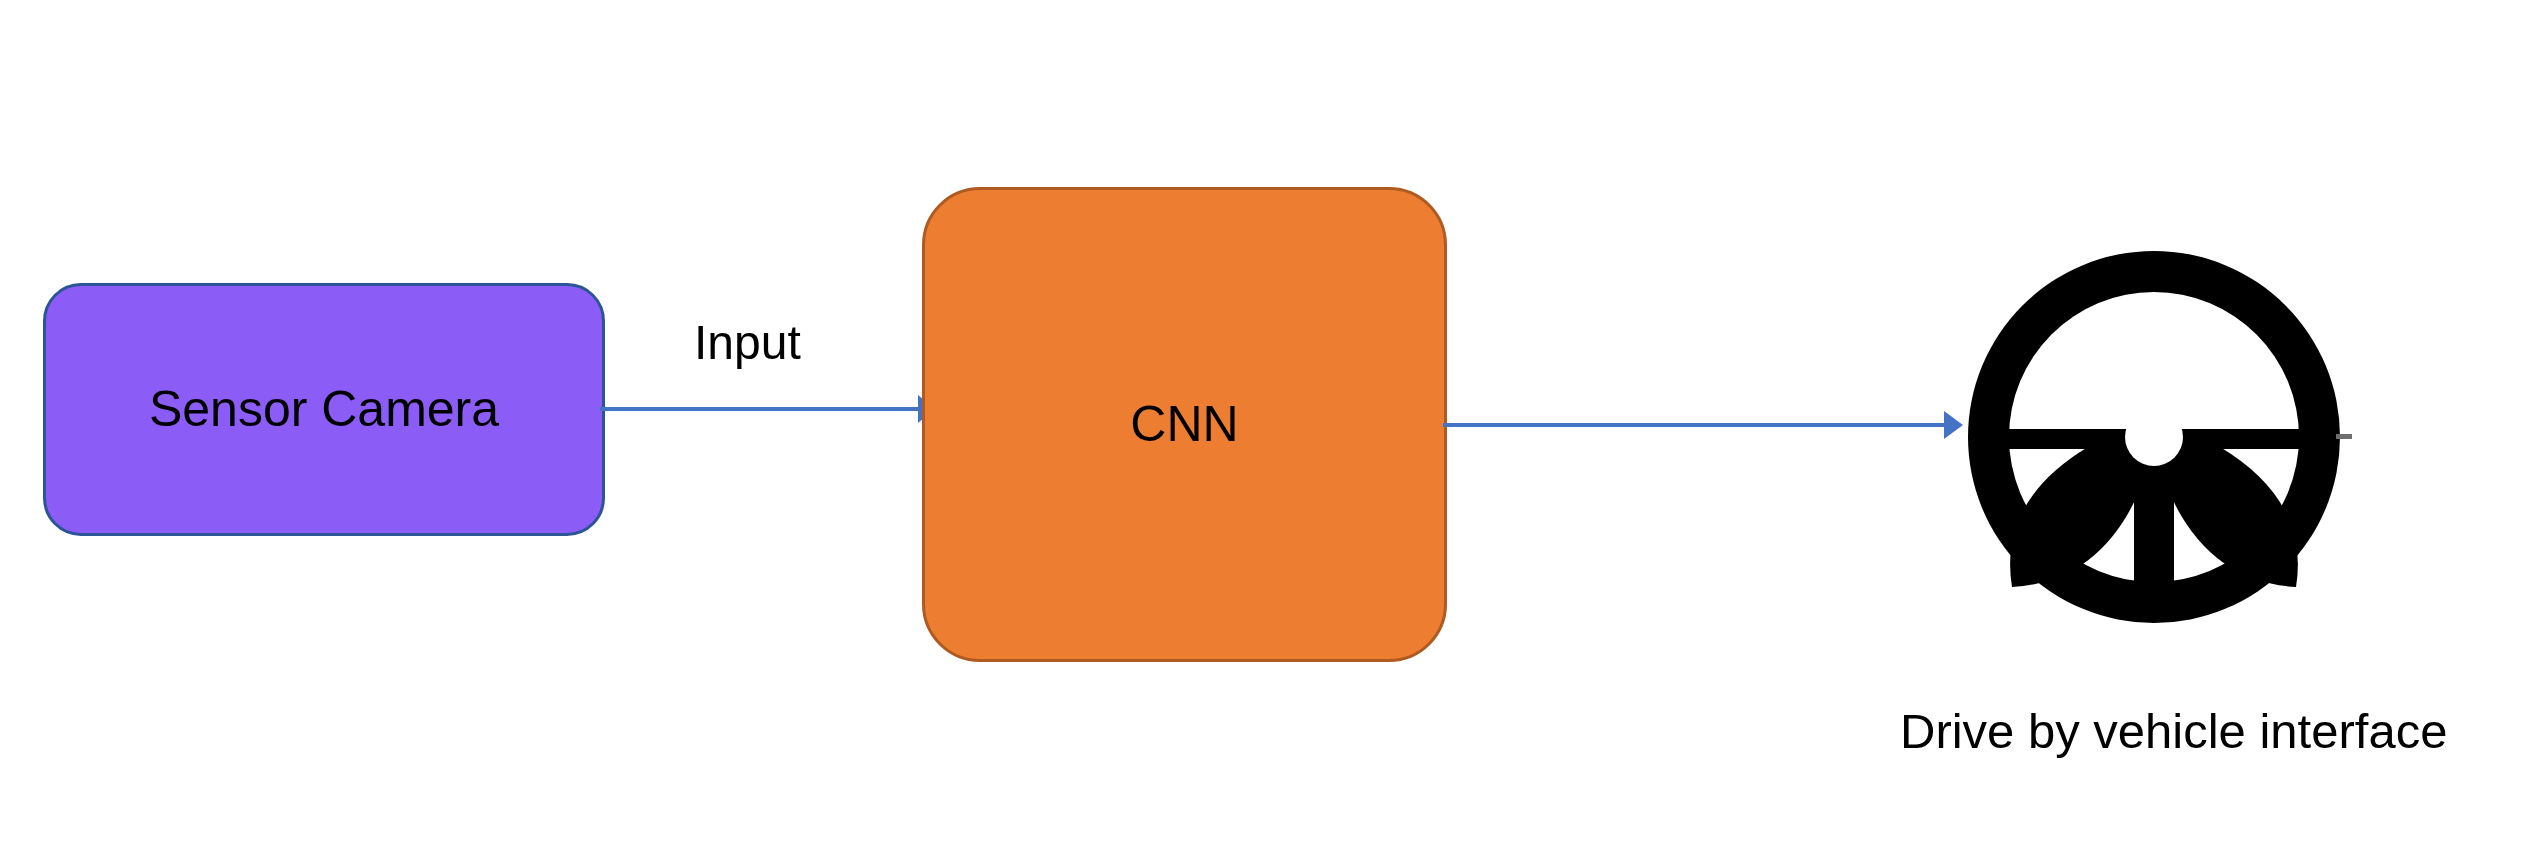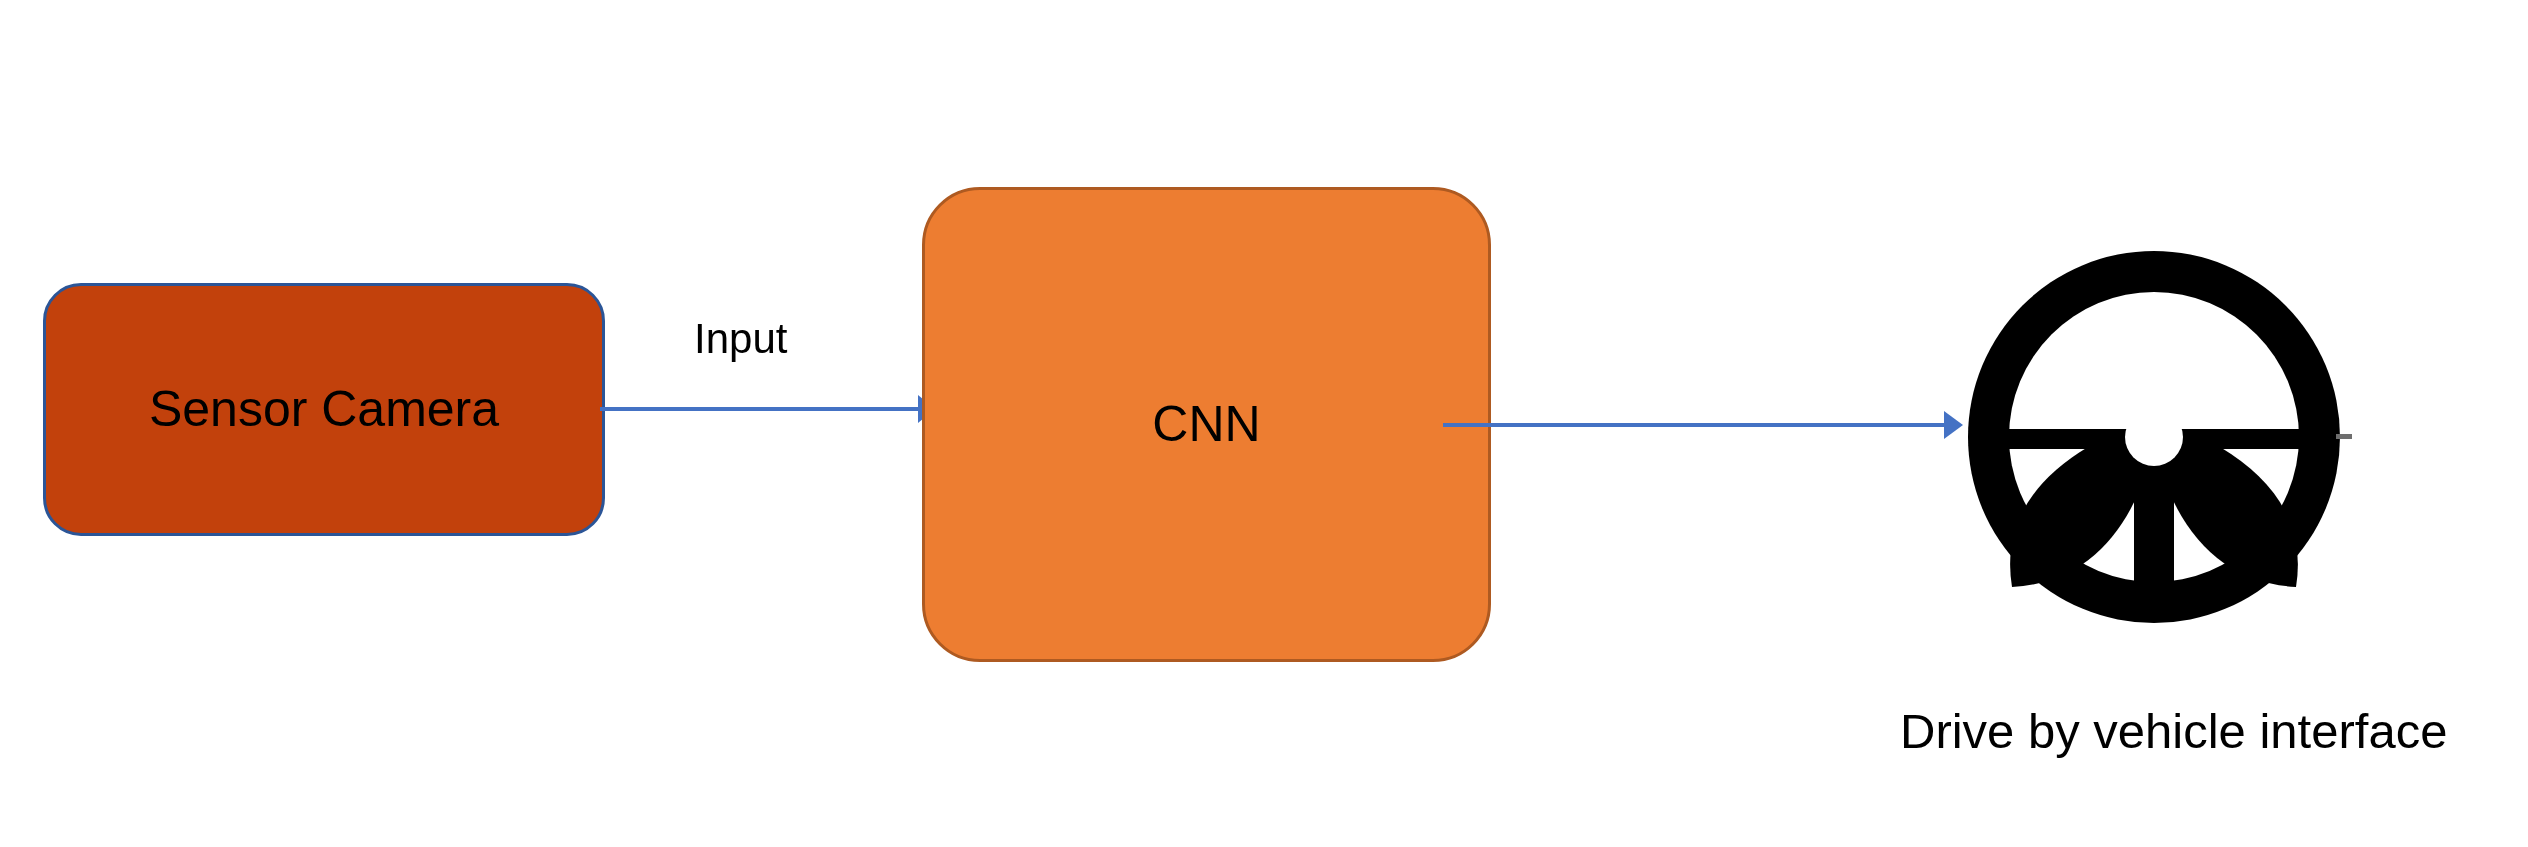--- a/index.html
+++ b/index.html
@@ -29,50 +29,50 @@
     text-align: center;
     color: #000000;
     line-height: 1.15;
   }
 
   #sensor-node {
     left: 43px;
     top: 283px;
     width: 562px;
     height: 253px;
-    background: #c2410c;
+    background: #8b5cf6;
     border: 3px solid #2B5597;
     border-radius: 38px;
     font-size: 50px;
   }
 
   #cnn-node {
     left: 922px;
     top: 187px;
-    width: 569px;
+    width: 525px;
     height: 475px;
     background: #ED7D31;
     border: 3px solid #AE5A21;
     border-radius: 58px;
     font-size: 50px;
   }
 
   
   .caption {
     position: absolute;
     color: #000000;
     font-size: 49px;
     line-height: 1.28;
     white-space: pre-line;
   }
 
   #input-label {
     left: 694px;
     top: 312px;
-    font-size: 42px;
+    font-size: 48px;
   }
 
   #control-label {
     left: 1521px;
     top: 224px;
   }
 
   #drive-label {
     left: 1900px;
     top: 700px;

